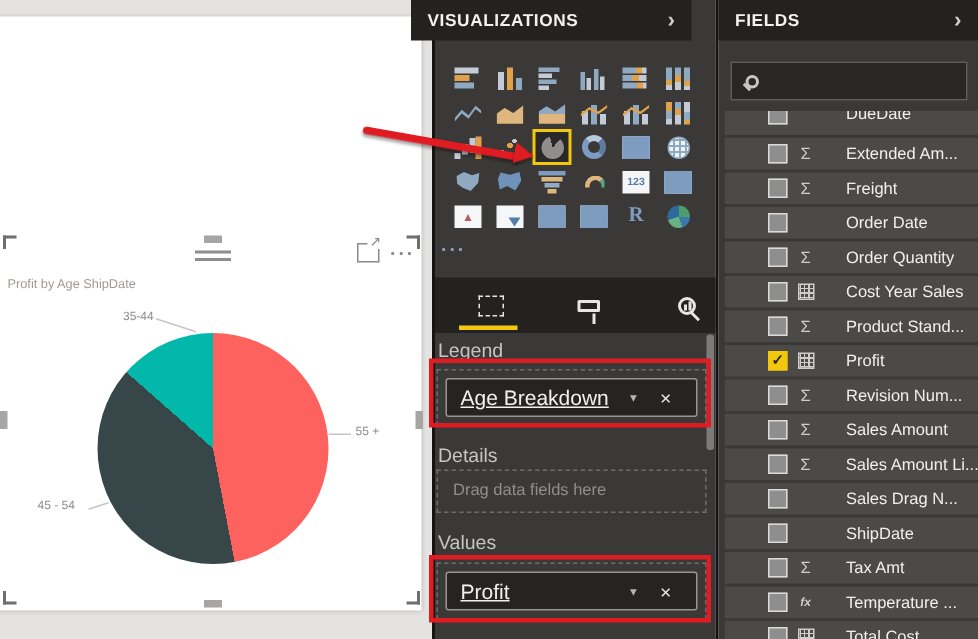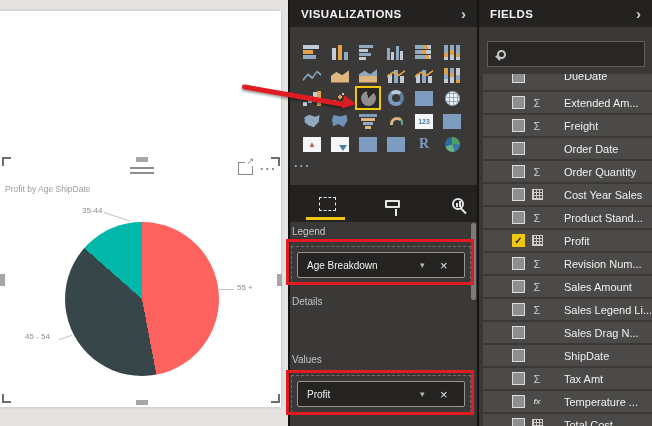--- a/index.html
+++ b/index.html
@@ -28,21 +28,21 @@
   .vellipsis { position:absolute; left:262px; top:158px; font-size:13px; font-weight:bold; color:#8a8988; letter-spacing:2px; }
 
   
   .divider { position:absolute; top:0; width:2px; height:426px; background:#151413; }
   .phead { position:absolute; top:0; height:27px; background:#232221; display:flex; align-items:center; justify-content:space-between; padding:0 11px; }
   .phead .ptitle { color:#f3f2f1; font-size:11.5px; font-weight:bold; letter-spacing:.4px; }
   .phead .chev { color:#cfcecd; font-size:15px; font-weight:bold; }
 
   
   #viz-panel { position:absolute; left:290px; top:0; width:187px; height:426px; background:#3a3938; }
-  #viz-head { left:290px; width:187px; }
+  #viz-head { left:274px; width:187px; }
   #viz-grid { position:absolute; left:301px; top:42px; display:grid; grid-template-columns:repeat(6,22px); grid-auto-rows:20px; column-gap:6px; row-gap:3px; }
   .viz-icon { position:relative; display:flex; align-items:center; justify-content:center; }
   .viz-icon.highlighted { background:#2a2928; box-shadow:0 0 0 2px #F2C80F; }
   .gl { position:relative; width:18px; height:15px; background-repeat:no-repeat; }
 
   .ic-barh  .gl{background-image:linear-gradient(#c2cbd6,#c2cbd6),linear-gradient(#dfa14a,#dfa14a),linear-gradient(#8fa9c0,#8fa9c0);background-size:16px 4px,10px 4px,13px 4px;background-position:0 0,0 5px,0 10px}
   .ic-barh2 .gl{background-image:linear-gradient(#8fa9c0,#8fa9c0),linear-gradient(#c2cbd6,#c2cbd6),linear-gradient(#8fa9c0,#8fa9c0),linear-gradient(#c2cbd6,#c2cbd6);background-size:14px 3px,9px 3px,12px 3px,7px 3px;background-position:0 0,0 4px,0 8px,0 12px}
   .ic-barh3 .gl{background-image:linear-gradient(90deg,#8fa9c0 55%,#dfa14a 55% 80%,#c2cbd6 80%),linear-gradient(90deg,#8fa9c0 40%,#dfa14a 40% 70%,#c2cbd6 70%),linear-gradient(90deg,#8fa9c0 60%,#dfa14a 60% 85%,#c2cbd6 85%);background-size:16px 4px,16px 4px,16px 4px;background-position:0 0,0 5px,0 10px}
   .ic-colv  .gl{background-image:linear-gradient(#c2cbd6,#c2cbd6),linear-gradient(#dfa14a,#dfa14a),linear-gradient(#8fa9c0,#8fa9c0);background-size:4px 12px,4px 15px,4px 8px;background-position:1px 3px,7px 0,13px 7px}
   .ic-colv2 .gl{background-image:linear-gradient(#8fa9c0,#8fa9c0),linear-gradient(#c2cbd6,#c2cbd6),linear-gradient(#8fa9c0,#8fa9c0),linear-gradient(#c2cbd6,#c2cbd6);background-size:3px 12px,3px 8px,3px 14px,3px 9px;background-position:0 3px,4px 7px,9px 1px,13px 6px}
@@ -81,24 +81,24 @@
   #viz-tabs { position:absolute; left:290px; top:185px; width:187px; height:37px; background:#232221; display:flex; align-items:center; gap:26px; padding-left:18px; }
   .tabbox { width:42px; display:flex; justify-content:center; }
   .t-fields-ic { width:17px; height:14px; border:1px dashed #e6e6e5; }
   .t-format-ic { width:15px; height:8px; border:2px solid #e6e6e5; border-radius:1px; position:relative; }
   .t-format-ic:after { content:''; position:absolute; right:1px; top:7px; width:2px; height:7px; background:#e6e6e5; }
   .t-analytics-ic { width:12px; height:12px; border:2px solid #e6e6e5; border-radius:50%; position:relative;
      background-image:linear-gradient(#e6e6e5,#e6e6e5),linear-gradient(#e6e6e5,#e6e6e5);background-size:2px 4px,2px 6px;background-position:2px 3px,5px 1px;background-repeat:no-repeat; }
   .t-analytics-ic:after { content:''; position:absolute; right:-5px; bottom:-4px; width:7px; height:2px; background:#e6e6e5; transform:rotate(45deg); }
   #tab-underline { position:absolute; left:306px; top:217px; width:39px; height:3px; background:#F2C80F; }
 
-  .well-label { position:absolute; left:292px; font-size:10px; color:#c6c5c4; }
+  .well-label { position:absolute; left:292px; font-size:13px; color:#c6c5c4; }
   .well { position:absolute; left:291px; width:180px; border:1px dashed #6e6d6c; }
   .pill { position:absolute; left:297px; width:168px; height:26px; background:#252423; border:1px solid #969594; border-radius:2px; display:flex; align-items:center; }
-  .pill .ptext { flex:1; padding-left:9px; font-size:10px; color:#f1f0ef; }
+  .pill .ptext { flex:1; padding-left:9px; font-size:14px; color:#f1f0ef;text-decoration:underline; }
   .pill .caret { width:20px; font-size:9px; color:#b5b4b3; }
   .pill .xbtn { width:24px; font-size:13px; color:#e8e7e6; }
   .drop-placeholder { font-size:11px; color:#908f8e; padding-left:10px; line-height:27px; }
 
   #viz-scrollbar { position:absolute; left:471px; top:223px; width:5px; height:77px; background:#7c7b7a; border-radius:2px; }
 
   
   #fields-panel { position:absolute; left:479px; top:0; width:173px; height:426px; background:#3a3938; }
   #fields-head { left:479px; width:173px; }
   #search-box { position:absolute; left:487px; top:41px; width:158px; height:26px; background:#282726; border:1px solid #605f5e; display:flex; align-items:center; }
@@ -279,20 +279,23 @@
 
   <div class="well-label" style="top:226px;">Legend</div>
   <div class="well" style="top:246px; height:38px;"></div>
   <div class="pill" style="top:252px;">
     <span class="ptext">Age Breakdown</span>
     <span class="caret">▾</span>
     <span class="xbtn">×</span>
   </div>
 
   <div class="well-label" style="top:296px;">Details</div>
+  <div class="well" style="top:313px; height:29px;">
+    <div class="drop-placeholder">Drag data fields here</div>
+  </div>
 
   <div class="well-label" style="top:354px;">Values</div>
   <div class="well" style="top:375px; height:38px;"></div>
   <div class="pill" style="top:381px;">
     <span class="ptext">Profit</span>
     <span class="caret">▾</span>
     <span class="xbtn">×</span>
   </div>
 
   <div id="viz-scrollbar"></div>
@@ -405,21 +408,21 @@
           <span class="flabel">Sales Amount</span>
         </div>
       </div>
       <div class="frow">
         <div class="frow-inner">
           <span class="indent"></span>
           <span class="fcheck"></span>
           <span class="ftype">
             <span class="sigma">Σ</span>
           </span>
-          <span class="flabel">Sales Legend Li...</span>
+          <span class="flabel">Sales Amount Li...</span>
         </div>
       </div>
       <div class="frow">
         <div class="frow-inner">
           <span class="indent"></span>
           <span class="fcheck"></span>
           <span class="ftype"></span>
           <span class="flabel">Sales Drag N...</span>
         </div>
       </div>

